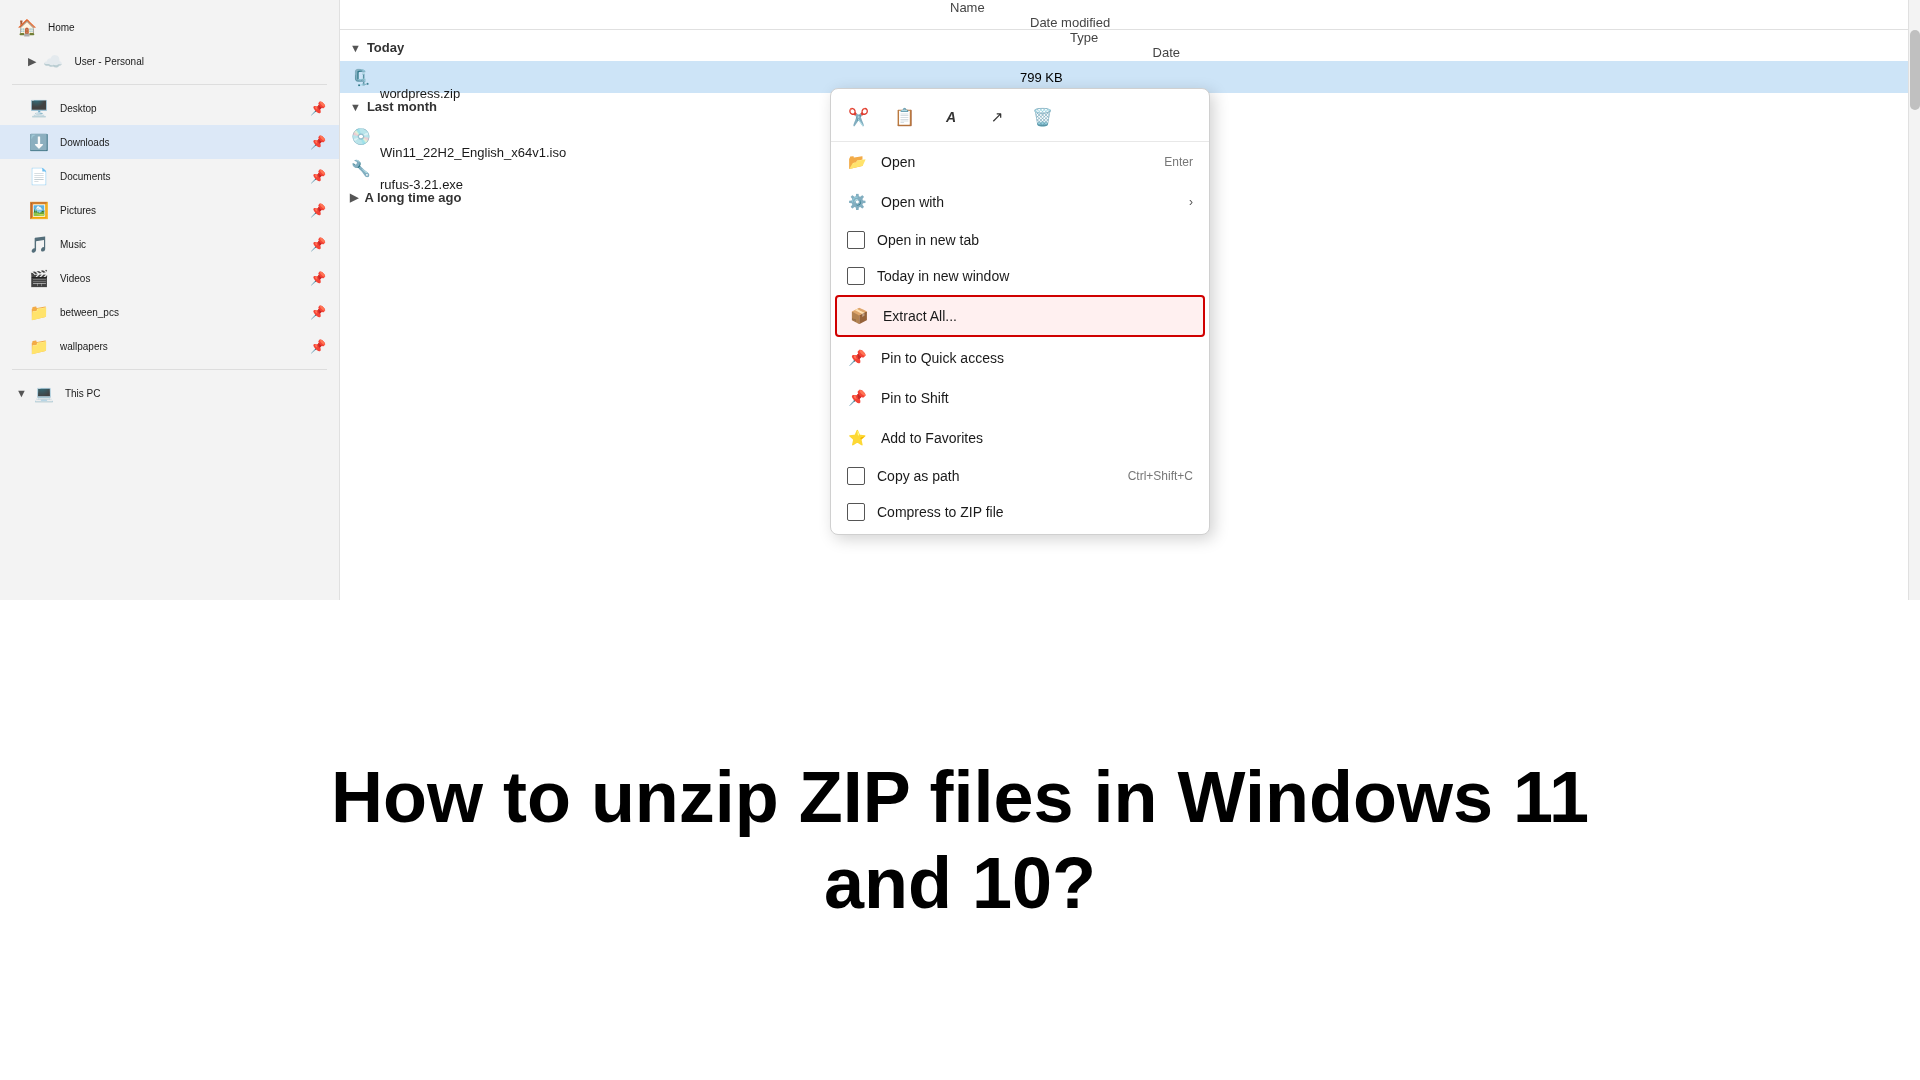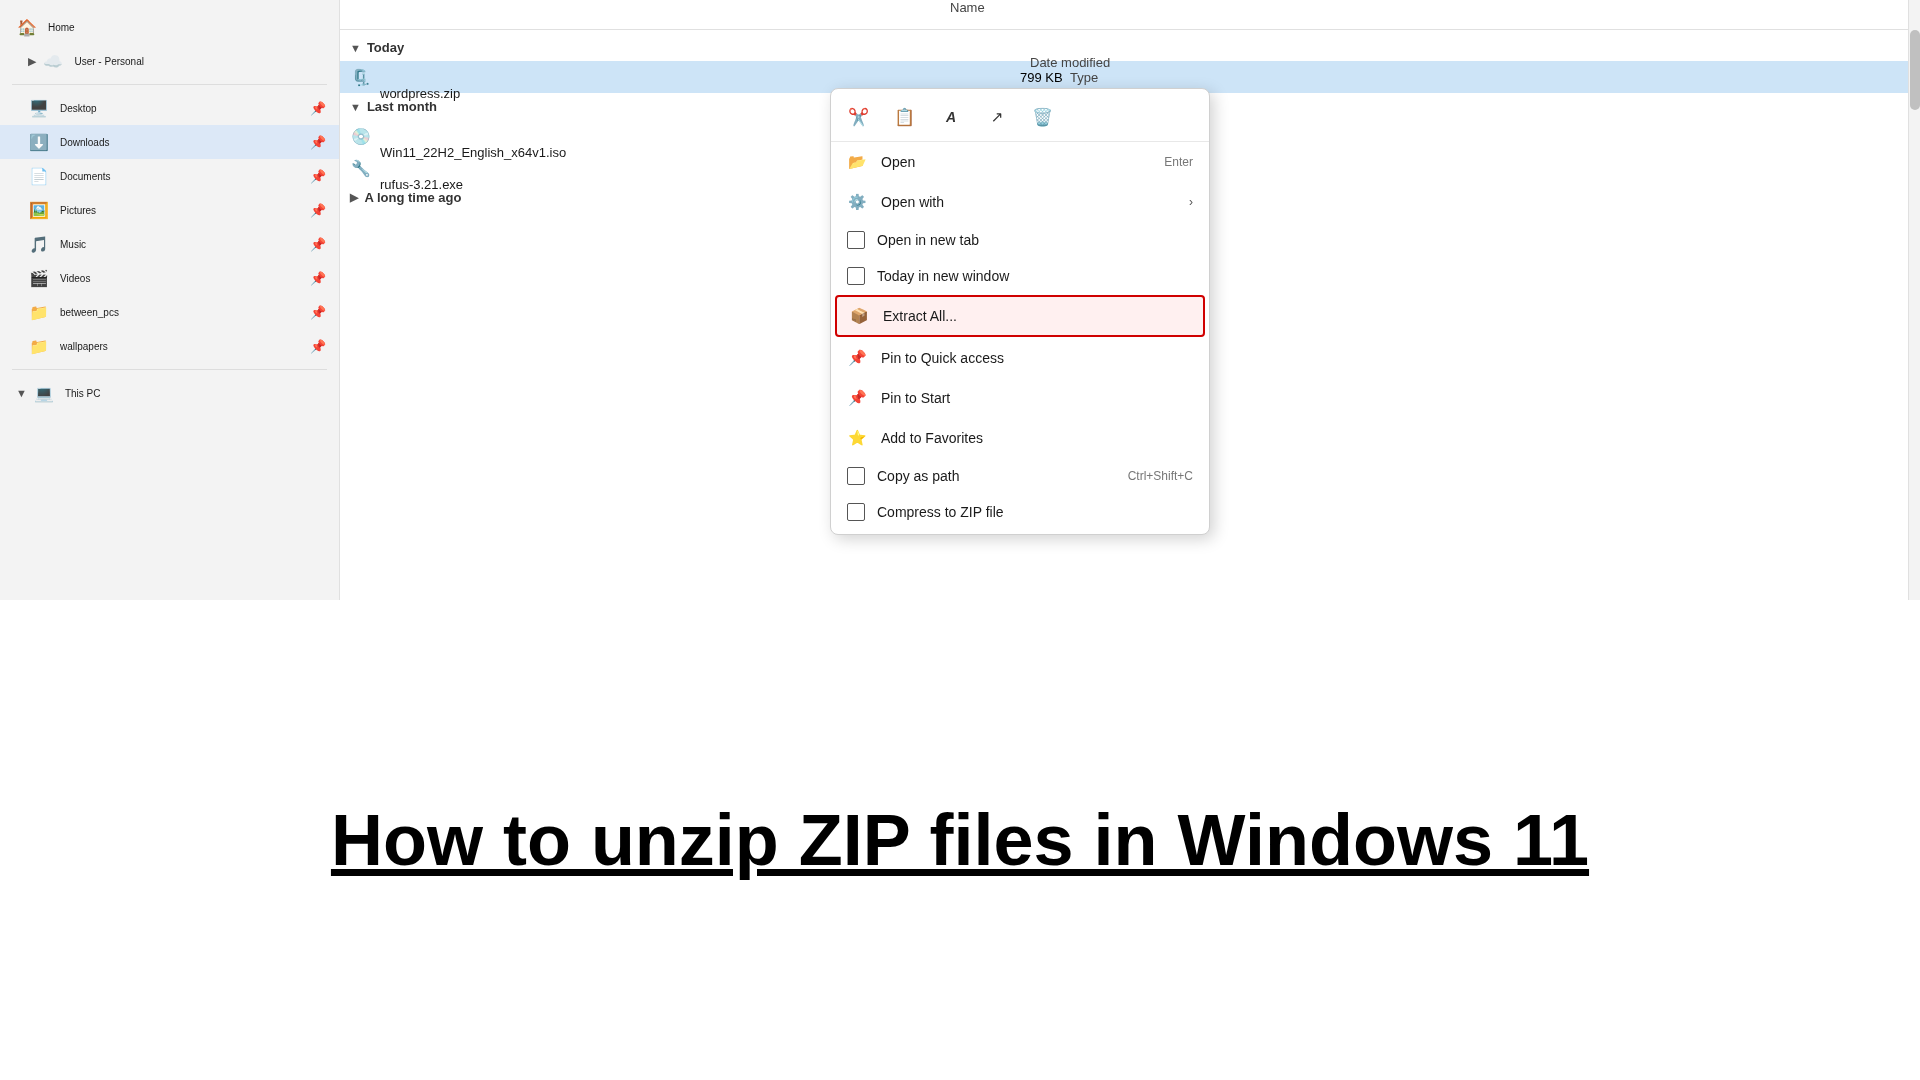--- a/index.html
+++ b/index.html
@@ -76,21 +76,21 @@
       align-items: center;
       height: 30px;
       border-bottom: 1px solid #e0e0e0;
       padding: 0 10px;
       background: #ffffff;
       font-size: 13px;
       color: #444;
       flex-direction: column;
     }
     .col-name { width: 360px; }
-    .col-date { width: 200px; margin-top: 40px; }
+    .col-date { width: 200px; }
     .col-type { width: 120px; }
     .col-size { width: 100px; text-align: right; }
 
     .file-list { padding: 4px 0; }
 
     .group-header {
       display: flex;
       align-items: center;
       padding: 6px 10px;
       font-size: 13px;
@@ -211,21 +211,20 @@
       justify-content: center;
     }
 
     .bottom-text {
       font-size: 72px;
       font-weight: 700;
       color: #000000;
       text-align: center;
       line-height: 1.2;
       max-width: 1400px;
-      text-decoration: underline;
     }
 
     
     .onedrive-icon { color: #0078d4; font-size: 18px; }
     .home-icon { color: #666; font-size: 18px; }
     .desktop-icon { color: #1a73e8; }
     .download-icon { color: #2d7d46; }
     .doc-icon { color: #1a73e8; }
     .pic-icon { color: #d44000; }
     .music-icon { color: #e25050; }
@@ -397,21 +396,21 @@
         <span class="ctx-label">Extract All...</span>
       </div>
 
       <div class="context-item">
         <span class="ctx-icon">📌</span>
         <span class="ctx-label">Pin to Quick access</span>
       </div>
 
       <div class="context-item">
         <span class="ctx-icon">📌</span>
-        <span class="ctx-label">Pin to Start</span>
+        <span class="ctx-label">Pin to Shift</span>
       </div>
 
       <div class="context-item">
         <span class="ctx-icon">⭐</span>
         <span class="ctx-label">Add to Favorites</span>
       </div>
 
       <div class="context-item">
         <span class="ctx-icon" style="font-size:13px; border:1px solid #555; width:18px; height:18px; border-radius:2px;"></span>
         <span class="ctx-label">Copy as path</span>
@@ -426,14 +425,15 @@
 
     <div class="scrollbar-track">
       <div class="scrollbar-thumb"></div>
     </div>
   </div>
 </div>
 
 <div class="bottom-section">
   <div class="bottom-text">
     <span>How to unzip ZIP files in Windows 11</span><br>
+    <span>and 10?</span>
   </div>
 </div>
 
 </body></html>

